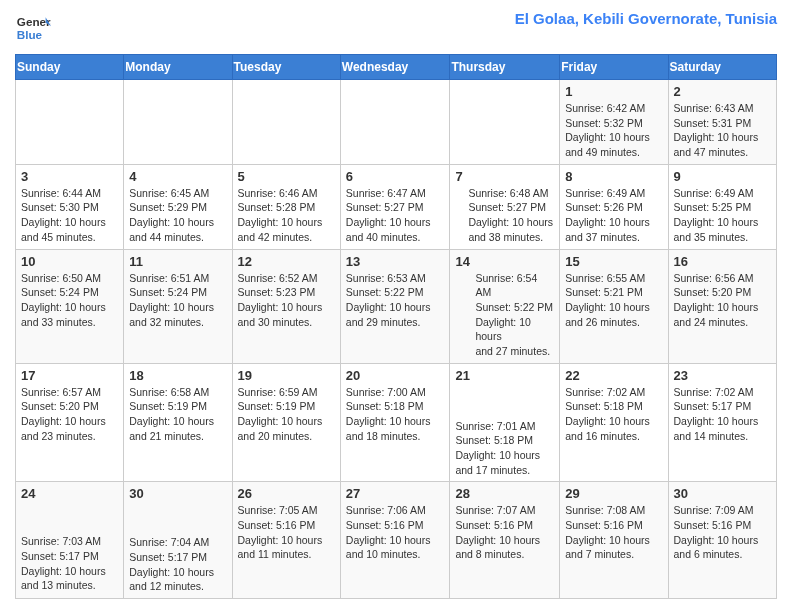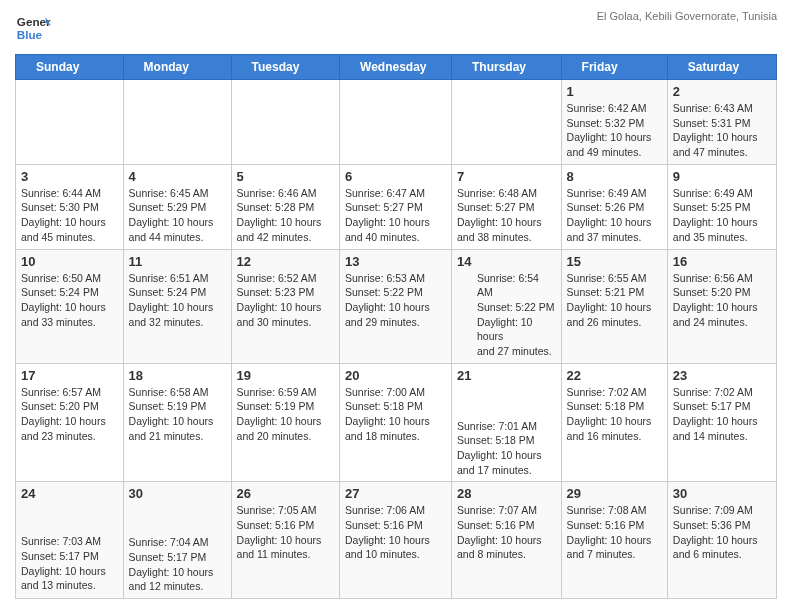--- a/index.html
+++ b/index.html
@@ -27,33 +27,34 @@
     }
     .title-block {
       text-align: right;
     }
     .month-title {
       font-size: 36px;
       font-weight: 300;
       color: #333;
     }
     .subtitle {
-      font-size: 11px;
-      color: #737373;
+      font-size: 15px;
+      color: #3b82f6;
+      font-weight: bold;
     }
     .calendar {
       width: 100%;
       border-collapse: collapse;
       font-size: 11px;
     }
     .calendar thead th {
       background: #3b7fd4;
       color: #fff;
       text-align: left;
-      padding: 5px 20px;
+      padding: 5px 1px;
       font-size: 12px;
       font-weight: bold;
       border: 1px solid #2d6bbf;
     }
     .calendar tbody td {
       vertical-align: top;
       border: 1px solid #ccc;
       padding: 4px 5px;
       height: 80px;
       width: 113px;
@@ -152,21 +153,21 @@
         </td>
         <td>
           <span class="day-number">6</span>
           <div class="day-info" style="white-space: pre-line;">Sunrise: 6:47 AM
 Sunset: 5:27 PM
 Daylight: 10 hours
 and 40 minutes.</div>
         </td>
         <td>
           <span class="day-number">7</span>
-          <div class="day-info" style="white-space: pre-line;">Sunrise: 6:48 AM
+          <div class="day-info" style="white-space: pre-line; margin-left: 13px;">Sunrise: 6:48 AM
 Sunset: 5:27 PM
 Daylight: 10 hours
 and 38 minutes.</div>
         </td>
         <td>
           <span class="day-number">8</span>
           <div class="day-info" style="white-space: pre-line;">Sunrise: 6:49 AM
 Sunset: 5:26 PM
 Daylight: 10 hours
 and 37 minutes.</div>
@@ -320,19 +321,19 @@
         <td>
           <span class="day-number">29</span>
           <div class="day-info" style="white-space: pre-line;">Sunrise: 7:08 AM
 Sunset: 5:16 PM
 Daylight: 10 hours
 and 7 minutes.</div>
         </td>
         <td>
           <span class="day-number">30</span>
           <div class="day-info" style="white-space: pre-line;">Sunrise: 7:09 AM
-Sunset: 5:36 PM
+Sunset: 5:16 PM
 Daylight: 10 hours
 and 6 minutes.</div>
         </td>
       </tr>
     </tbody>
 </table>
 
 </body></html>

